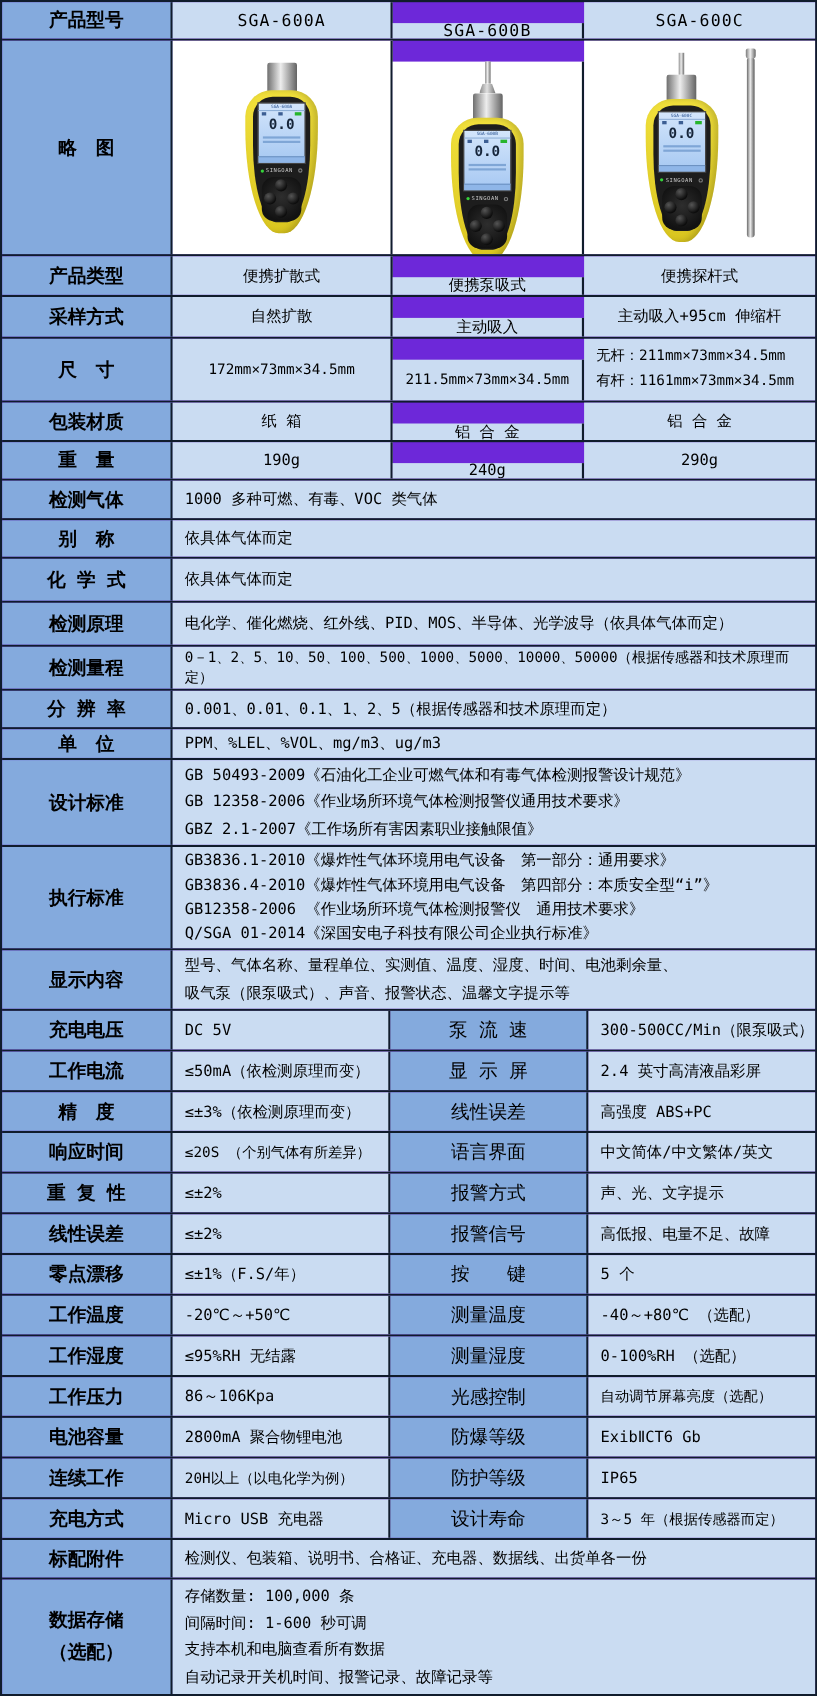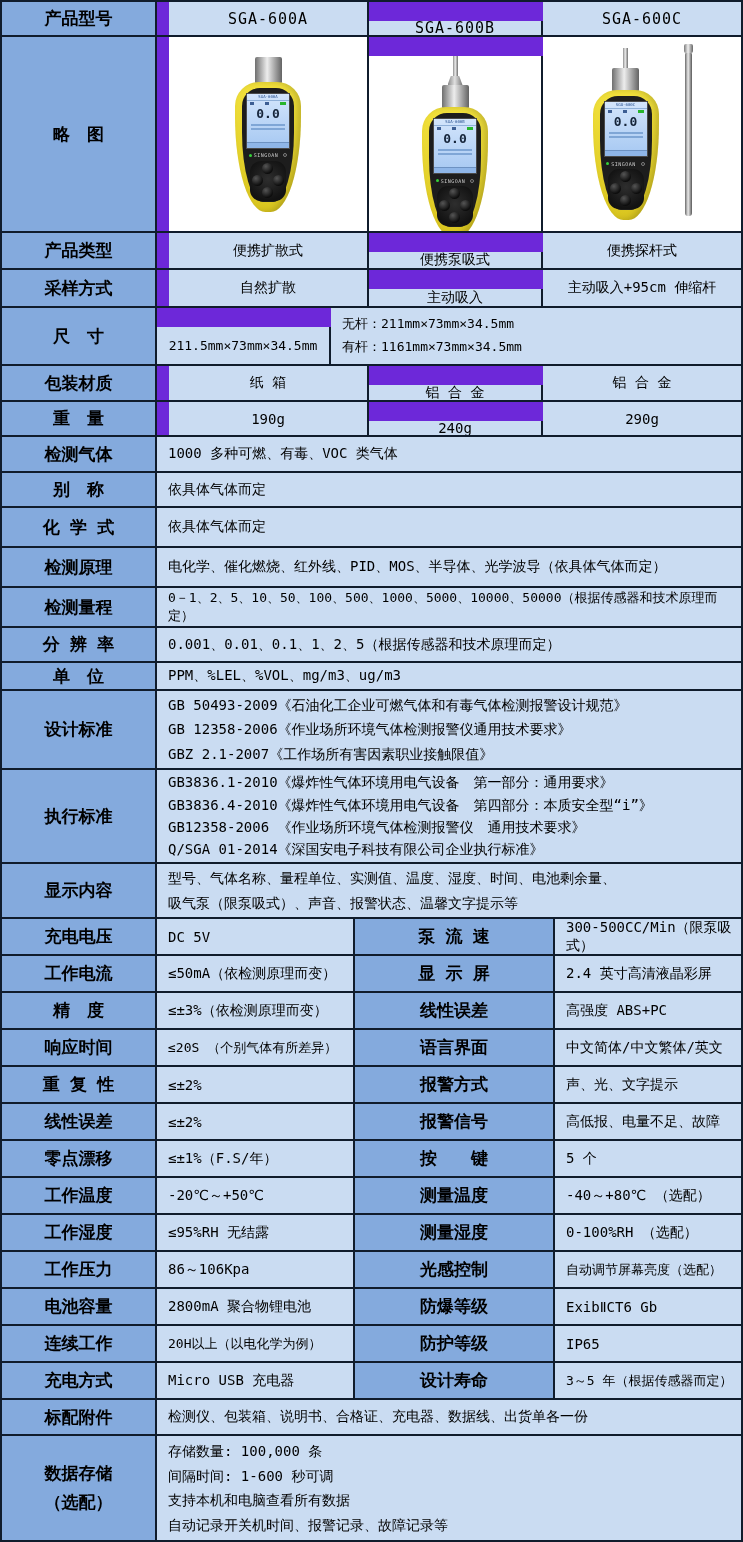--- a/index.html
+++ b/index.html
@@ -10,32 +10,32 @@
     --yellow2:#d9c51f;
   }
   *{margin:0;padding:0;box-sizing:border-box;}
   body{background:#ffffff;font-family:"DejaVu Sans Mono","DejaVu Sans",monospace;color:#000;}
   .tbl{width:743px;height:1542px;border:2px solid var(--bd);display:flex;flex-direction:column;background:#6d28d9;}
   .row{display:flex;border-bottom:2px solid var(--bd);flex:0 0 auto;}
   .row:last-child{border-bottom:none;flex:1 1 auto;}
   .cell{border-right:2px solid var(--bd);display:flex;align-items:center;justify-content:center;overflow:hidden;}
   .cell:last-child{border-right:none;}
   .lab{width:155px;background:var(--labbg);font-weight:bold;font-size:17px;flex:0 0 auto;}
-  .ca{width:200px;flex:0 0 auto;margin-left:12px;}
+  .ca{width:200px;flex:0 0 auto;}
   .cb{width:174px;flex:0 0 auto;margin-top:19px;}
   .cc{flex:1 1 auto;}
   .val{background:var(--valbg);font-size:14px;}
   .hd{background:var(--valbg);font-size:15px;letter-spacing:1px;}
   .left{justify-content:flex-start;padding-left:11px;text-align:left;}
   .full{flex:1 1 auto;background:var(--valbg);font-size:14px;justify-content:flex-start;padding-left:11px;}
   .ml{flex-direction:column;align-items:flex-start;justify-content:center;}
   .ml div{line-height:1.75;white-space:nowrap;}
   .ml.tight div{line-height:1.6;}
   .sv1{width:198px;flex:0 0 auto;}
-  .sl2{width:200px;flex:0 0 auto;background:var(--labbg);font-weight:bold;font-size:17px;}
+  .sl2{width:180px;flex:0 0 auto;background:var(--labbg);font-weight:normal;font-size:17px;}
   .sv2{flex:1 1 auto;}
   .lab.col{flex-direction:column;line-height:1.7;}
 
   
   .imgcell{background:#fff;display:flex;align-items:center;justify-content:center;gap:26px;}
   .device{display:flex;flex-direction:column;align-items:center;}
   .probe{width:5px;background:linear-gradient(90deg,#8e8e8e,#ececec 45%,#6f6f6f);}
   .cone{width:15px;height:9px;background:linear-gradient(90deg,#8a8a8a,#e0e0e0 45%,#707070);clip-path:polygon(22% 0,78% 0,100% 100%,0 100%);}
   .cap{width:27px;height:24px;border-radius:2px;background:linear-gradient(90deg,#6f6f6f,#ededed 45%,#636363);}
   .cap.tall{height:27px;}
@@ -187,20 +187,21 @@
 
   <div class="row" style="height:38px">
     <div class="cell lab">采样方式</div>
     <div class="cell ca val">自然扩散</div>
     <div class="cell cb val">主动吸入</div>
     <div class="cell cc val">主动吸入+95cm 伸缩杆</div>
   </div>
 
   <div class="row" style="height:58px">
     <div class="cell lab">尺　寸</div>
+    <div class="cell ca val" style="font-size:13px">172mm×73mm×34.5mm</div>
     <div class="cell cb val" style="font-size:13px">211.5mm×73mm×34.5mm</div>
     <div class="cell cc val ml left" style="font-size:13px">
       <div>无杆：211mm×73mm×34.5mm</div>
       <div>有杆：1161mm×73mm×34.5mm</div>
     </div>
   </div>
 
   <div class="row" style="height:36px">
     <div class="cell lab">包装材质</div>
     <div class="cell ca val">纸 箱</div>

